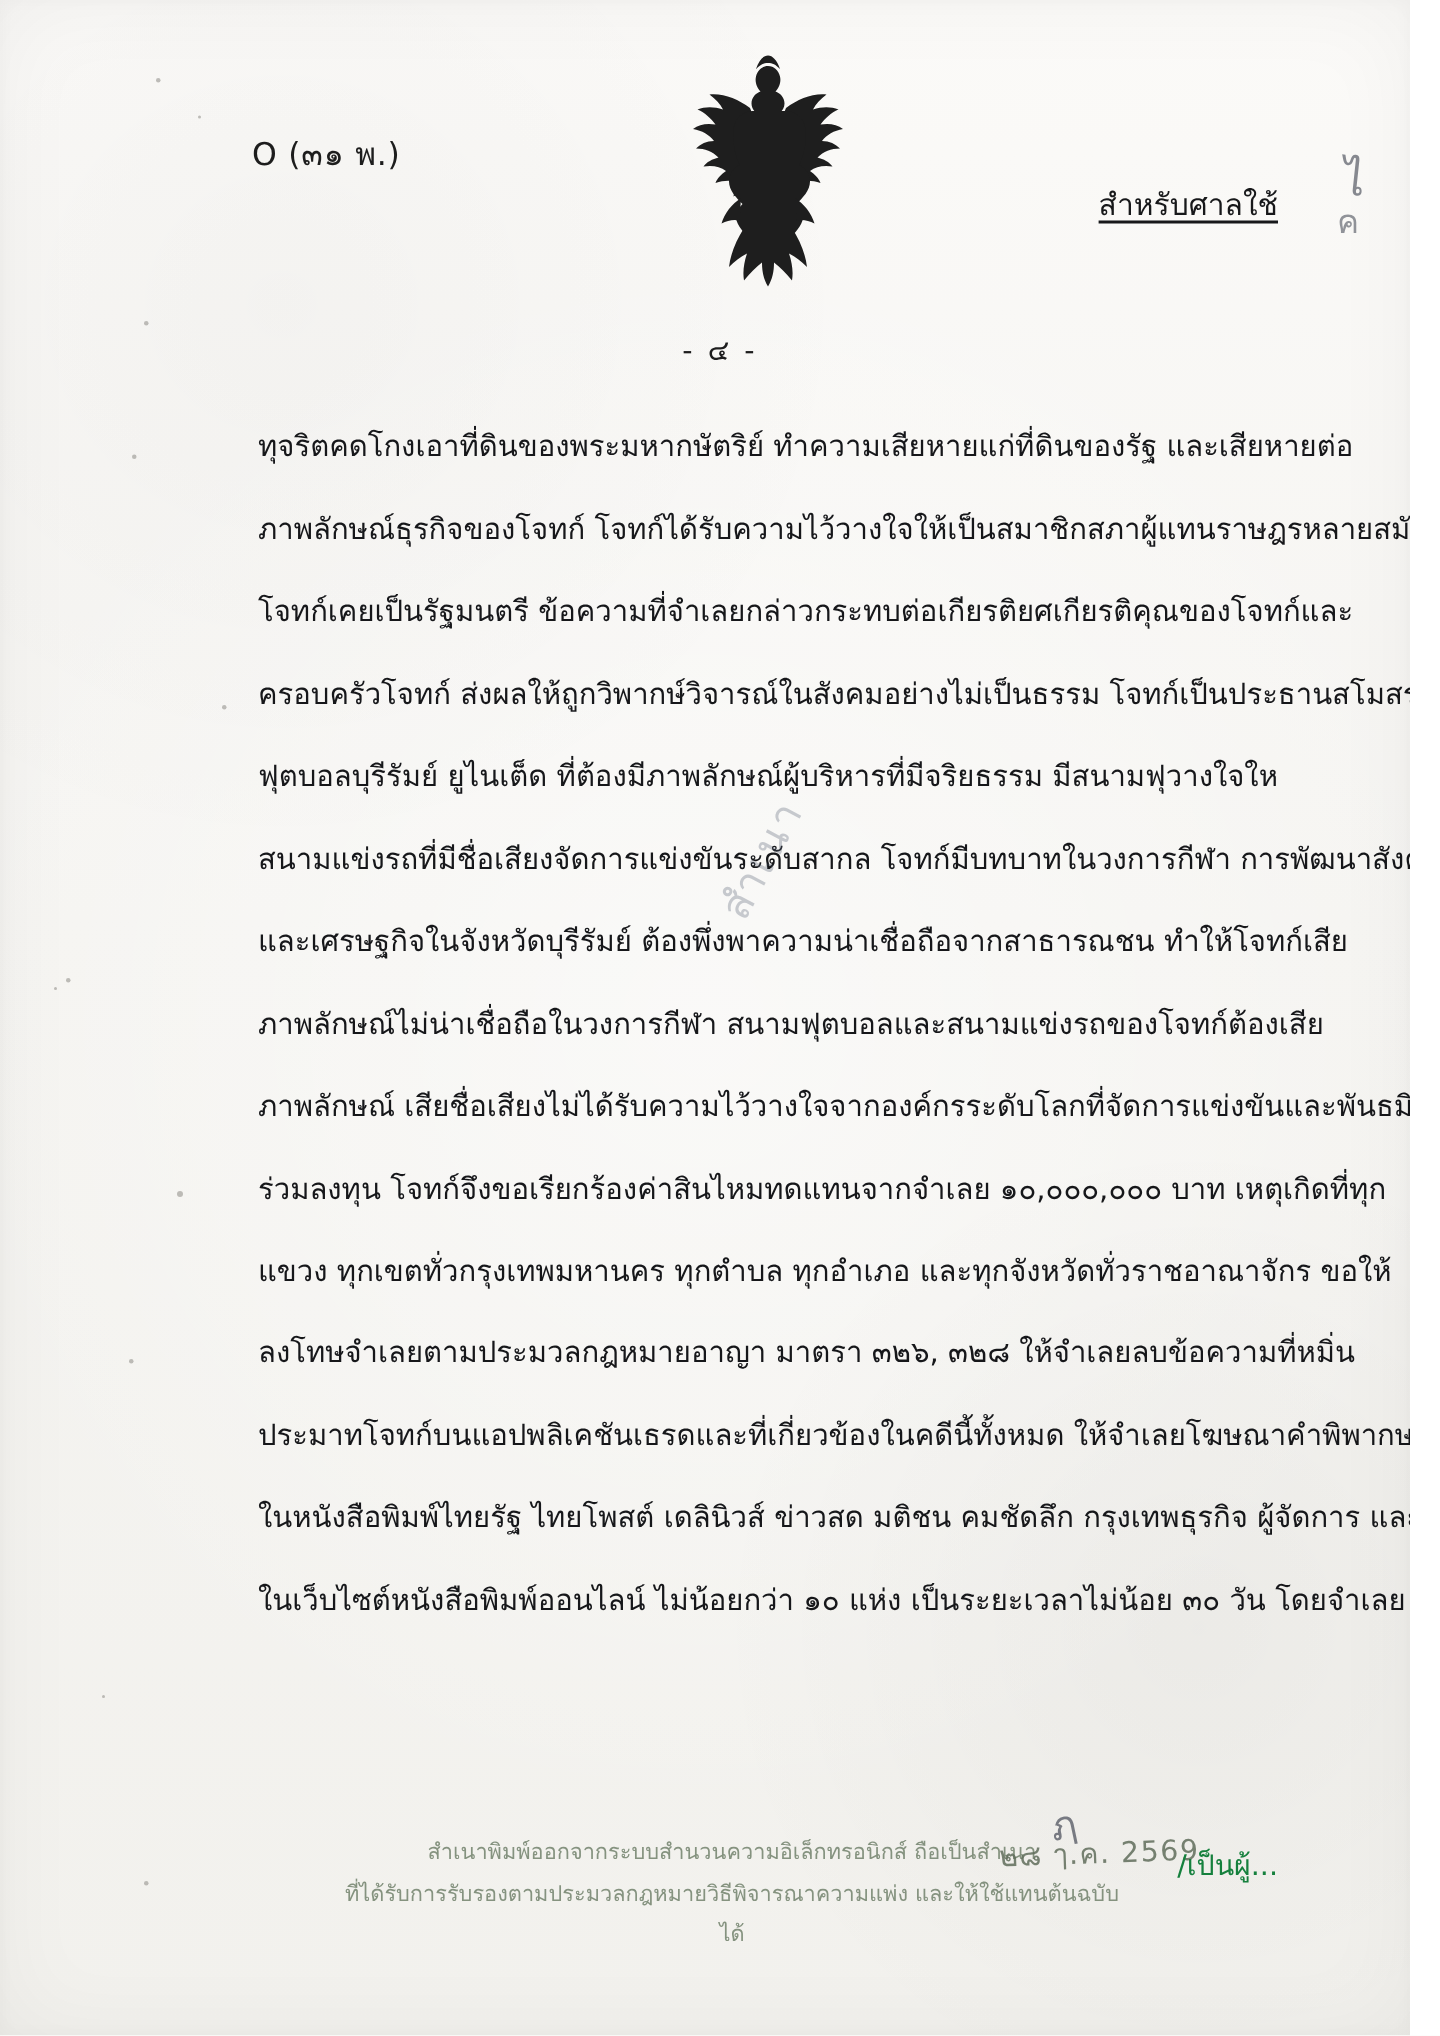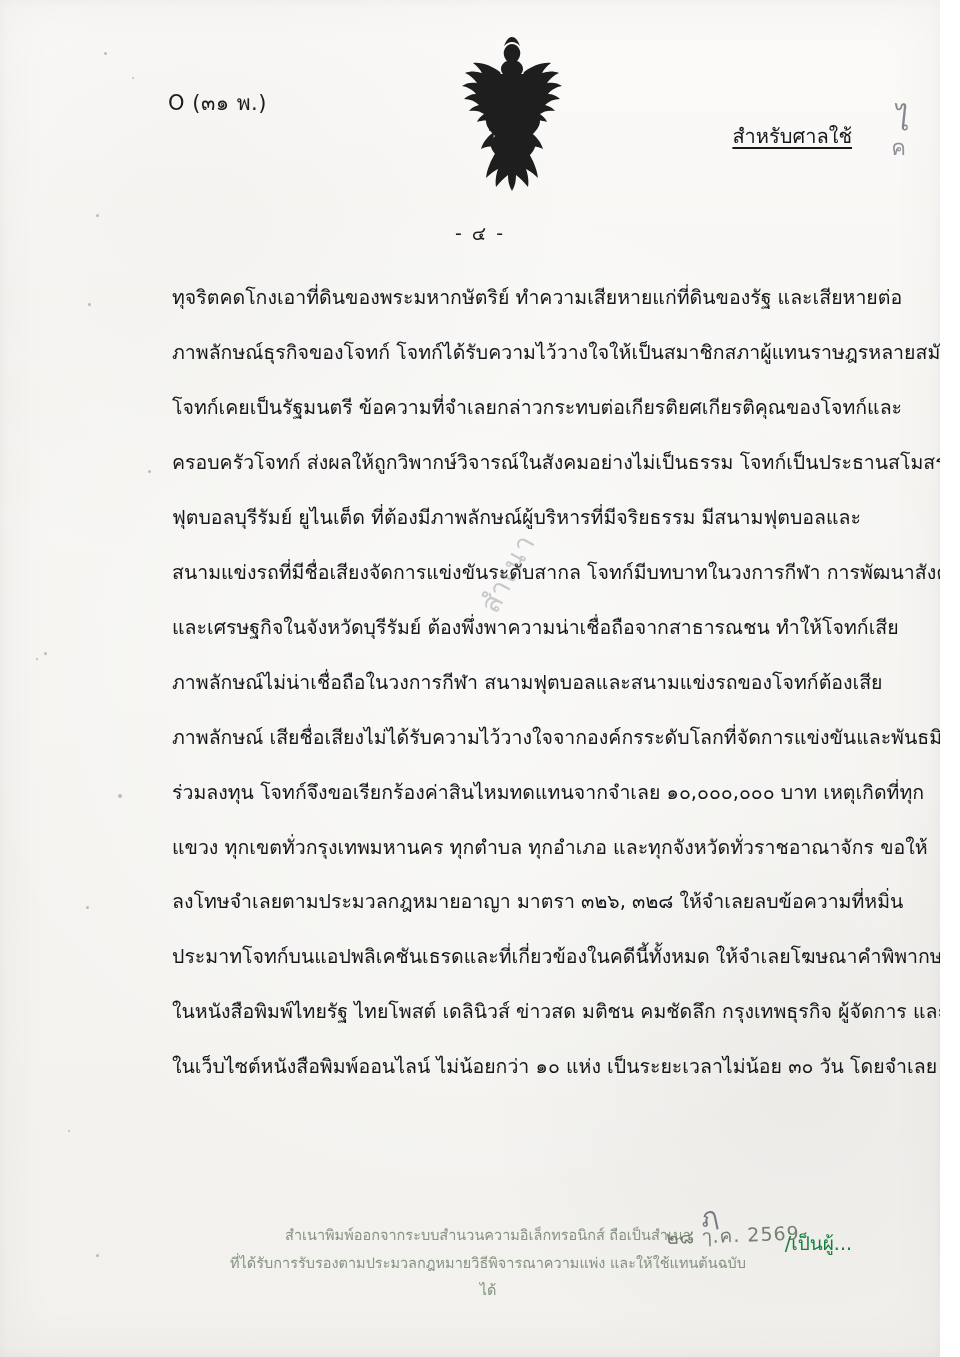--- a/index.html
+++ b/index.html
@@ -219,21 +219,21 @@
   <div class="corner-mark">ไ</div>
   <div class="corner-mark-2">ค</div>
 
   <div class="page-number">- ๔ -</div>
 
   <div class="body-text">
     <p class="line">ทุจริตคดโกงเอาที่ดินของพระมหากษัตริย์ ทำความเสียหายแก่ที่ดินของรัฐ และเสียหายต่อ</p>
     <p class="line">ภาพลักษณ์ธุรกิจของโจทก์ โจทก์ได้รับความไว้วางใจให้เป็นสมาชิกสภาผู้แทนราษฎรหลายสมัย</p>
     <p class="line">โจทก์เคยเป็นรัฐมนตรี ข้อความที่จำเลยกล่าวกระทบต่อเกียรติยศเกียรติคุณของโจทก์และ</p>
     <p class="line">ครอบครัวโจทก์ ส่งผลให้ถูกวิพากษ์วิจารณ์ในสังคมอย่างไม่เป็นธรรม โจทก์เป็นประธานสโมสร</p>
-    <p class="line">ฟุตบอลบุรีรัมย์ ยูไนเต็ด ที่ต้องมีภาพลักษณ์ผู้บริหารที่มีจริยธรรม มีสนามฟุตบอลและ</p>
+    <p class="line">ฟุตบอลบุรีรัมย์ ยูไนเต็ด ที่ต้องมีภาพลักษณ์ผู้บริหารที่มีจริยธรรม มีสนามฟุวางใจให</p>
     <p class="line">สนามแข่งรถที่มีชื่อเสียงจัดการแข่งขันระดับสากล โจทก์มีบทบาทในวงการกีฬา การพัฒนาสังคม</p>
     <p class="line">และเศรษฐกิจในจังหวัดบุรีรัมย์ ต้องพึ่งพาความน่าเชื่อถือจากสาธารณชน ทำให้โจทก์เสีย</p>
     <p class="line">ภาพลักษณ์ไม่น่าเชื่อถือในวงการกีฬา สนามฟุตบอลและสนามแข่งรถของโจทก์ต้องเสีย</p>
     <p class="line">ภาพลักษณ์ เสียชื่อเสียงไม่ได้รับความไว้วางใจจากองค์กรระดับโลกที่จัดการแข่งขันและพันธมิตรผู้</p>
     <p class="line">ร่วมลงทุน โจทก์จึงขอเรียกร้องค่าสินไหมทดแทนจากจำเลย ๑๐,๐๐๐,๐๐๐ บาท เหตุเกิดที่ทุก</p>
     <p class="line">แขวง ทุกเขตทั่วกรุงเทพมหานคร ทุกตำบล ทุกอำเภอ และทุกจังหวัดทั่วราชอาณาจักร ขอให้</p>
     <p class="line">ลงโทษจำเลยตามประมวลกฎหมายอาญา มาตรา ๓๒๖, ๓๒๘ ให้จำเลยลบข้อความที่หมิ่น</p>
     <p class="line">ประมาทโจทก์บนแอปพลิเคชันเธรดและที่เกี่ยวข้องในคดีนี้ทั้งหมด ให้จำเลยโฆษณาคำพิพากษา</p>
     <p class="line">ในหนังสือพิมพ์ไทยรัฐ ไทยโพสต์ เดลินิวส์ ข่าวสด มติชน คมชัดลึก กรุงเทพธุรกิจ ผู้จัดการ และ</p>
     <p class="line">ในเว็บไซต์หนังสือพิมพ์ออนไลน์ ไม่น้อยกว่า ๑๐ แห่ง เป็นระยะเวลาไม่น้อย ๓๐ วัน โดยจำเลย</p>

